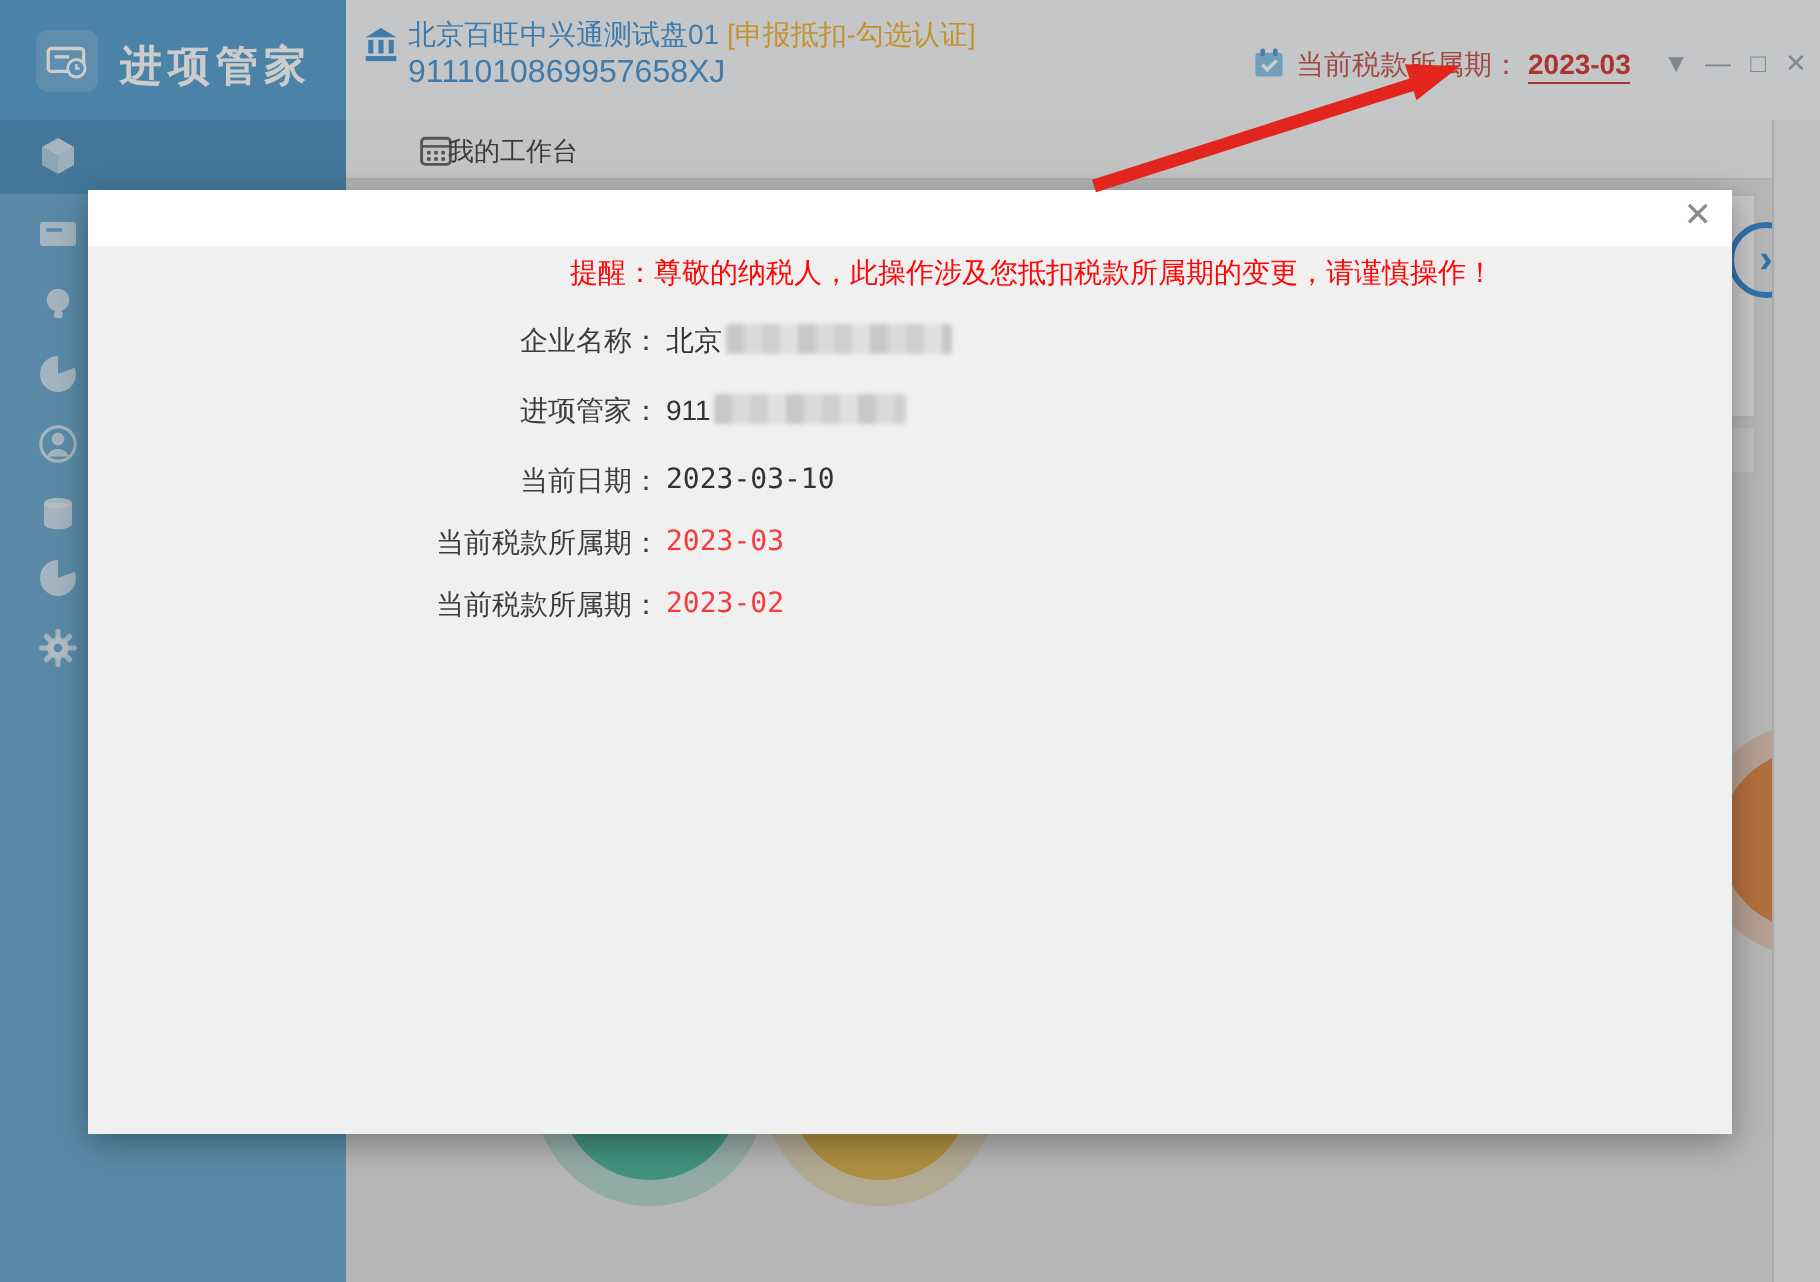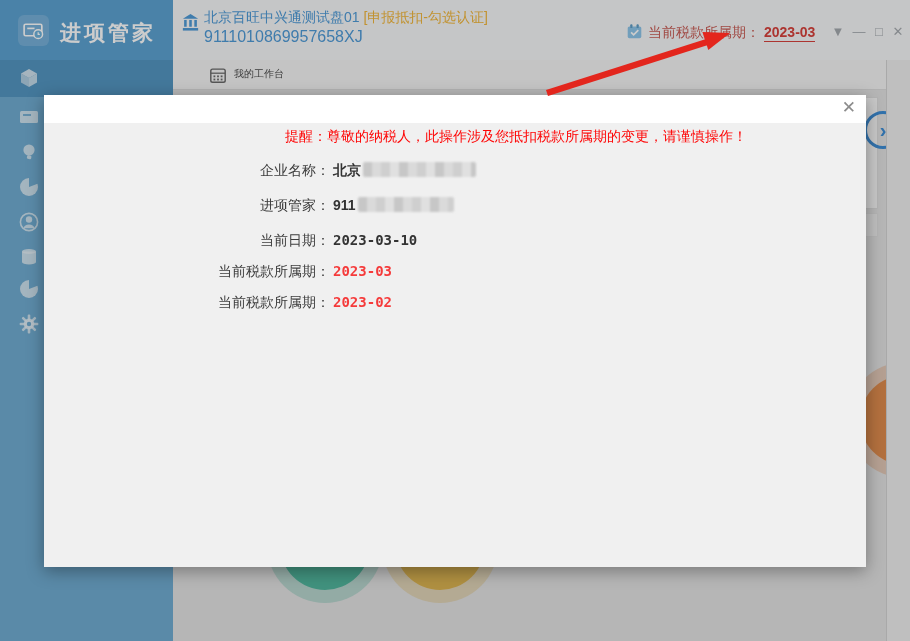--- a/index.html
+++ b/index.html
@@ -24,21 +24,21 @@
   .company-line{left:204px;top:9px;font-size:14px;color:#4f9bd8;white-space:nowrap;}
   .company-tag{color:#f2b73c;}
   .tax-line{left:204px;top:28px;font-size:16px;color:#4f9bd8;}
   .cal-ico{left:626px;top:23px;}
   .period-label{left:648px;top:24px;font-size:14px;color:#c95c55;}
   .period-value{left:764px;top:24px;font-size:14px;font-weight:bold;color:#d8423c;border-bottom:1px solid #d8423c;padding-bottom:1px;}
   .winctl{top:24px;font-size:13px;color:#a6abb0;width:18px;text-align:center;cursor:default;}
 
   .workbar{left:173px;top:60px;width:713px;height:30px;background:#f5f5f5;border-bottom:1px solid #dedede;}
   .workbar-ico{left:209px;top:66px;}
-  .workbar-title{left:234px;top:67px;font-size:10px;color:#4a4a4a;}
+  .workbar-title{left:224px;top:67px;font-size:13px;color:#4a4a4a;}
 
   .content{left:173px;top:90px;width:713px;height:551px;background:#e4e4e4;}
   .card-a{left:183px;top:97px;width:695px;height:112px;background:#fafafa;border:1px solid #e0e0e0;}
   .card-b{left:183px;top:213px;width:695px;height:24px;background:#efefef;border:1px solid #e2e2e2;}
   .scroll-strip{left:886px;top:60px;width:24px;height:581px;background:#efefef;border-left:1px solid #d4d4d4;}
 
   .circle{border-radius:50%;}
   .c-teal{left:280px;top:500px;width:90px;height:90px;background:#52b79e;box-shadow:0 0 0 13px rgba(82,183,158,0.30);}
   .c-yellow{left:395px;top:500px;width:90px;height:90px;background:#ddb452;box-shadow:0 0 0 13px rgba(221,180,82,0.30);}
   .c-orange{left:860px;top:375px;width:90px;height:90px;background:#e08c4e;box-shadow:0 0 0 13px rgba(224,140,78,0.30);}
@@ -46,21 +46,21 @@
 
   .dim{position:absolute;inset:0;z-index:2;background:rgba(0,0,0,0.20);}
 
   
   .modal{position:absolute;z-index:3;left:44px;top:95px;width:822px;height:472px;background:#f0f0f0;box-shadow:0 4px 16px rgba(0,0,0,0.35);}
   .modal-head{position:absolute;left:0;top:0;width:100%;height:28px;background:#ffffff;}
   .modal-close{position:absolute;right:10px;top:4px;font-size:17px;color:#8c8c8c;cursor:pointer;line-height:18px;}
   .m-reminder{left:241px;top:33px;font-size:14px;color:#fe0606;white-space:nowrap;}
   .m-row{height:17px;font-size:14px;}
   .m-label{left:0;width:286px;text-align:right;color:#3c3c3c;}
-  .m-value{left:289px;font-family:"DejaVu Sans Mono","Liberation Mono",monospace;color:#333;white-space:nowrap;font-weight:bold;}
+  .m-value{left:289px;font-family:"DejaVu Sans Mono","Liberation Mono",monospace;color:#333;white-space:nowrap;}
   .m-value.red{color:#f53b3b;}
   .mosaic{display:inline-block;height:15px;vertical-align:-2px;margin-left:2px;border-radius:2px;
     background-image:repeating-linear-gradient(90deg,#c7c7c7 0 9px,#dadada 9px 18px,#cfcfcf 18px 27px,#e0e0e0 27px 36px),
                      repeating-linear-gradient(0deg,rgba(255,255,255,0.35) 0 5px,rgba(120,120,120,0.18) 5px 10px);
     filter:blur(1px);}
   .mosaic.w1{width:113px;}
   .mosaic.w2{width:96px;}
   .m-note{left:251px;top:228px;font-size:14px;color:#2a2aea;white-space:nowrap;}
   .m-btn{left:259px;top:301px;width:128px;height:25px;background:#5cb85c;border:1px solid #4ca04c;border-radius:3px;color:#fff;font-size:13px;text-align:center;line-height:23px;cursor:pointer;}
 

